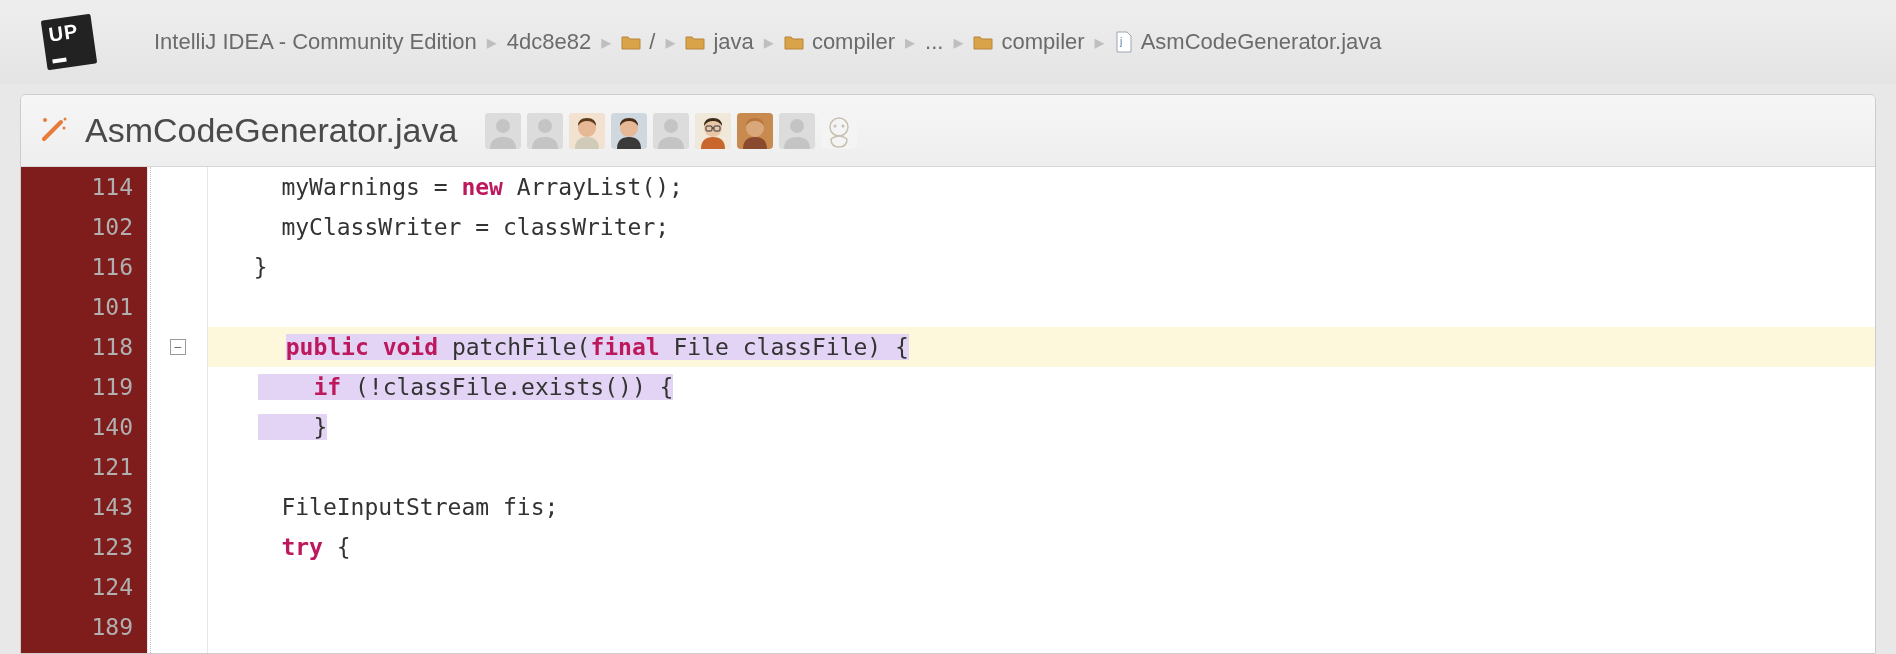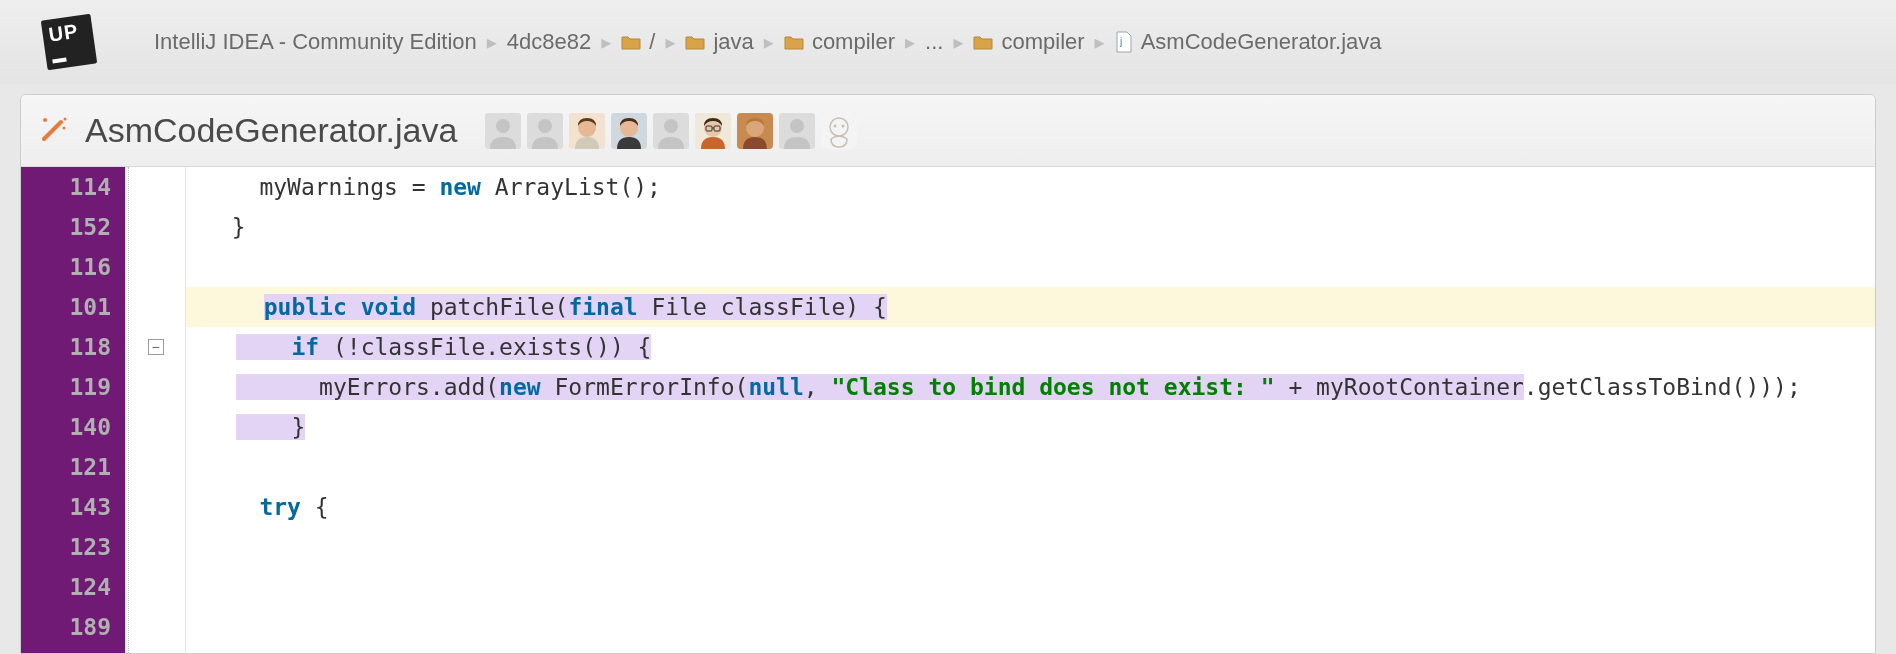--- a/index.html
+++ b/index.html
@@ -92,24 +92,23 @@
     background:#d9d9d9;
     display:flex;
     align-items:center;
     justify-content:center;
     overflow:hidden;
   }
   .avatar svg { width:36px; height:36px; }
 
   .editor { display:flex; height:488px; }
   .gutter {
-    width:105px;
+    width:127px;
     border-right:1px solid #e6e6e6;
-    background:#701a75;
-    font-weight:bold;
+    background:#7f1d1d;
   }
   .fold-col {
     width:60px;
     border-right:1px solid #e6e6e6;
     position:relative;
   }
   .fold-line {
     position:absolute;
     left:2px;
     top:0;
@@ -140,21 +139,21 @@
     border:1px solid #9a9a9a;
     background:#fff;
     display:flex;
     align-items:center;
     justify-content:center;
     font-size:14px;
     line-height:1;
     color:#6a6a6a;
   }
 
-  .kw { color:#0369a1; font-weight:bold; }
+  .kw { color:#be185d; font-weight:bold; }
   .str { color:#008000; font-weight:bold; }
   .hl-yellow { background:#fdf8dc; display:block; width:100%; position:absolute; left:0; top:0; height:40px; z-index:0;}
   .hl-purple { background:#e3d4f5; display:inline;margin-left:32px; }
   .code-content { position:relative; z-index:1; }
 </style>
 </head>
 <body>
 
 <div class="topbar">
   <div class="logo"></div>
@@ -286,21 +285,21 @@
             <circle cx="22" cy="13" r="1.5" fill="#c8c0b0"></circle>
             <path d="M10 26 Q18 20 26 26 Q26 34 18 34 Q10 34 10 26Z" fill="none" stroke="#c8c0b0" stroke-width="1.5"></path>
           </svg>
         </div>
       </div>
   </div>
 
   <div class="editor">
     <div class="gutter" id="gutter">
         <div class="row">114</div>
-        <div class="row">152</div>
+        <div class="row">102</div>
         <div class="row">116</div>
         <div class="row">101</div>
         <div class="row">118</div>
         <div class="row">119</div>
         <div class="row">140</div>
         <div class="row">121</div>
         <div class="row">143</div>
         <div class="row">123</div>
         <div class="row">124</div>
         <div class="row">189</div>
@@ -317,23 +316,24 @@
         <div class="row"></div>
         <div class="row"></div>
         <div class="row"></div>
         <div class="row"></div>
         <div class="row"></div>
         <div class="row"></div>
         <div class="row"></div>
       </div>
     <div class="code-col" id="codecol">
         <div class="row"><span class="code-content">    myWarnings = <span class="kw">new</span> ArrayList();</span></div>
+        <div class="row"><span class="code-content">    myClassWriter = classWriter;</span></div>
         <div class="row"><span class="code-content">  }</span></div>
         <div class="row"><span class="code-content"></span></div>
         <div class="row"><span class="hl-yellow"></span><span class="code-content">  <span class="hl-purple"><span class="kw">public</span> <span class="kw">void</span> patchFile(<span class="kw">final</span> File classFile) {</span></span></div>
         <div class="row"><span class="code-content"><span class="hl-purple">    <span class="kw">if</span> (!classFile.exists()) {</span></span></div>
-        <div class="row"><span class="code-content"><span class="hl-purple">      myErrors.add(<span class="kw">new</span> FormErrorInfo(<span class="kw">null</span>, <span class="str">"Class to bind does not exist: "</span> + myRootContainer</span>.getClassToBind()));</span></div>
         <div class="row"><span class="code-content"><span class="hl-purple">    }</span></span></div>
         <div class="row"><span class="code-content"></span></div>
+        <div class="row"><span class="code-content">    FileInputStream fis;</span></div>
         <div class="row"><span class="code-content">    <span class="kw">try</span> {</span></div>
       </div>
   </div>
 </div>
 
 </body></html>

